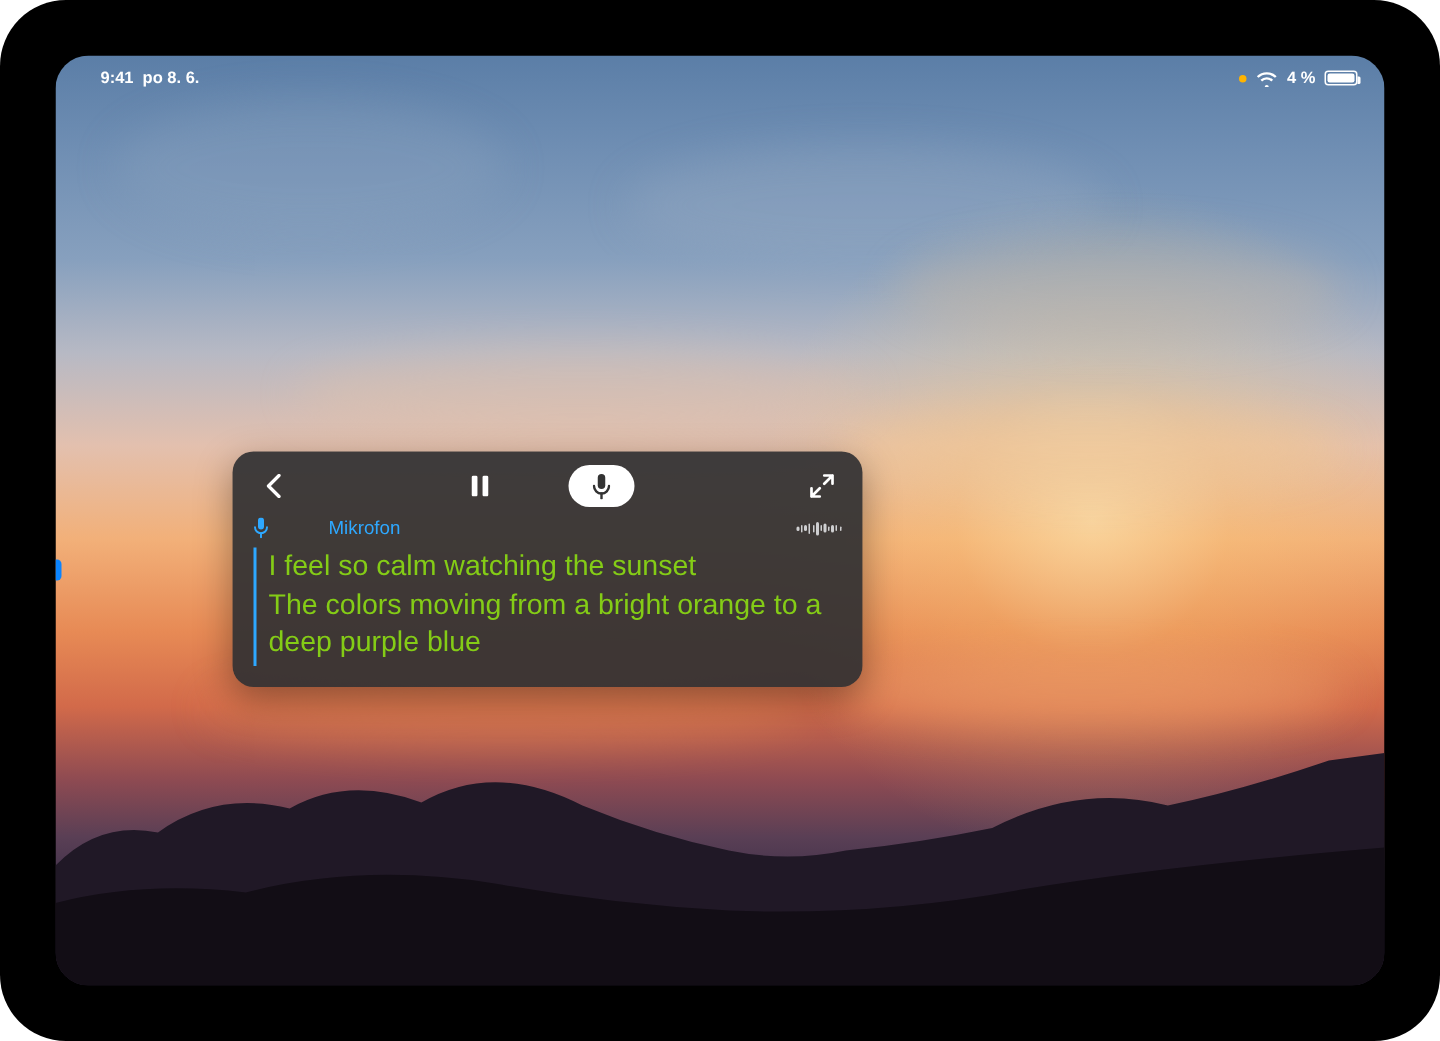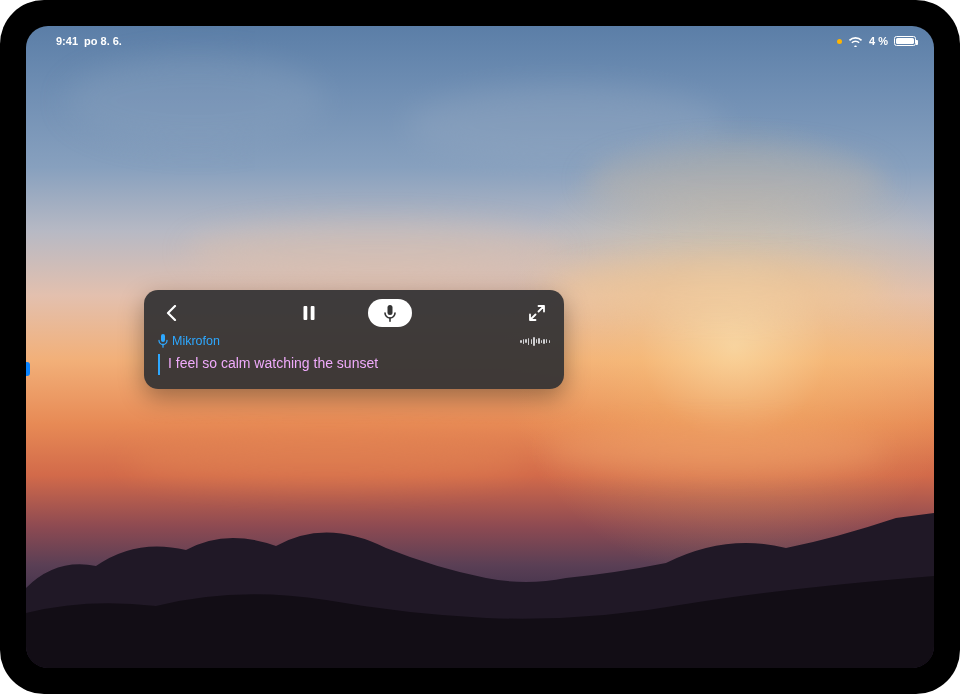--- a/index.html
+++ b/index.html
@@ -3,21 +3,21 @@
   <meta charset="utf-8">
   <style>
     * { margin: 0; padding: 0; box-sizing: border-box; }
     html, body { width: 960px; height: 694px; overflow: hidden; font-family: -apple-system, "Helvetica Neue", Helvetica, Arial, sans-serif; }
 
     
     .device {
       position: absolute; inset: 0;
       background: #000;
       border-radius: 44px;
-      padding: 26px;
+      padding: 37px;
     }
     .screen {
       position: relative;
       width: 100%; height: 100%;
       border-radius: 22px;
       overflow: hidden;
       background:
         
         radial-gradient(circle at 78% 50%, rgba(255,238,180,0.55) 0%, rgba(255,210,120,0.25) 12%, rgba(255,180,90,0) 30%),
         
@@ -101,41 +101,41 @@
     }
     .mic-pill {
       width: 44px; height: 28px;
       border-radius: 14px;
       background: #fff; color: #333;
       display: flex; align-items: center; justify-content: center;
     }
     .panel-row2 { justify-content: space-between; }
     .mic-label { display: flex; align-items: center; gap: 4px; }
     .mic-label svg { display: block; }
-    .mic-label-text { font-size: 12.5px; color: #2ea8ff; }
+    .mic-label-text { font-size: 12.5px; color: #2ea8ff; margin-left: 36px; }
 
     
     .waveform { display: flex; align-items: center; gap: 1.2px; height: 10px; }
     .waveform span {
       width: 1.4px; background: #cfcfd1; border-radius: 1px;
     }
     .waveform span:nth-child(1){height:3px} .waveform span:nth-child(2){height:5px}
     .waveform span:nth-child(3){height:4px} .waveform span:nth-child(4){height:7px}
     .waveform span:nth-child(5){height:5px} .waveform span:nth-child(6){height:9px}
     .waveform span:nth-child(7){height:4px} .waveform span:nth-child(8){height:6px}
     .waveform span:nth-child(9){height:3px} .waveform span:nth-child(10){height:5px}
     .waveform span:nth-child(11){height:4px} .waveform span:nth-child(12){height:3px}
 
     .transcript {
       margin-top: 6px;
       border-left: 2px solid #2ea8ff;
       padding: 0 0 2px 8px;
     }
     .transcript p {
-      font-size: 14px; line-height: 1.35; color: #f0abfc;
+      font-size: 19px; line-height: 1.35; color: #84cc16;
     }
   </style>
 </head>
 <body>
 
 <div class="device">
   <div class="screen">
 
     <div class="cloud" style="left:40px; top:30px; width:260px; height:90px; background:#8aa2be;"></div>
     <div class="cloud" style="left:380px; top:60px; width:320px; height:80px; background:#97aac2;"></div>
@@ -225,18 +225,19 @@
             <span></span>
             <span></span>
             <span></span>
             <span></span>
             <span></span>
         </div>
       </div>
 
       <div class="transcript">
         <p>I feel so calm watching the sunset</p>
+        <p>The colors moving from a bright orange to a deep purple blue</p>
       </div>
 
     </div>
 
   </div>
 </div>
 
 </body></html>

